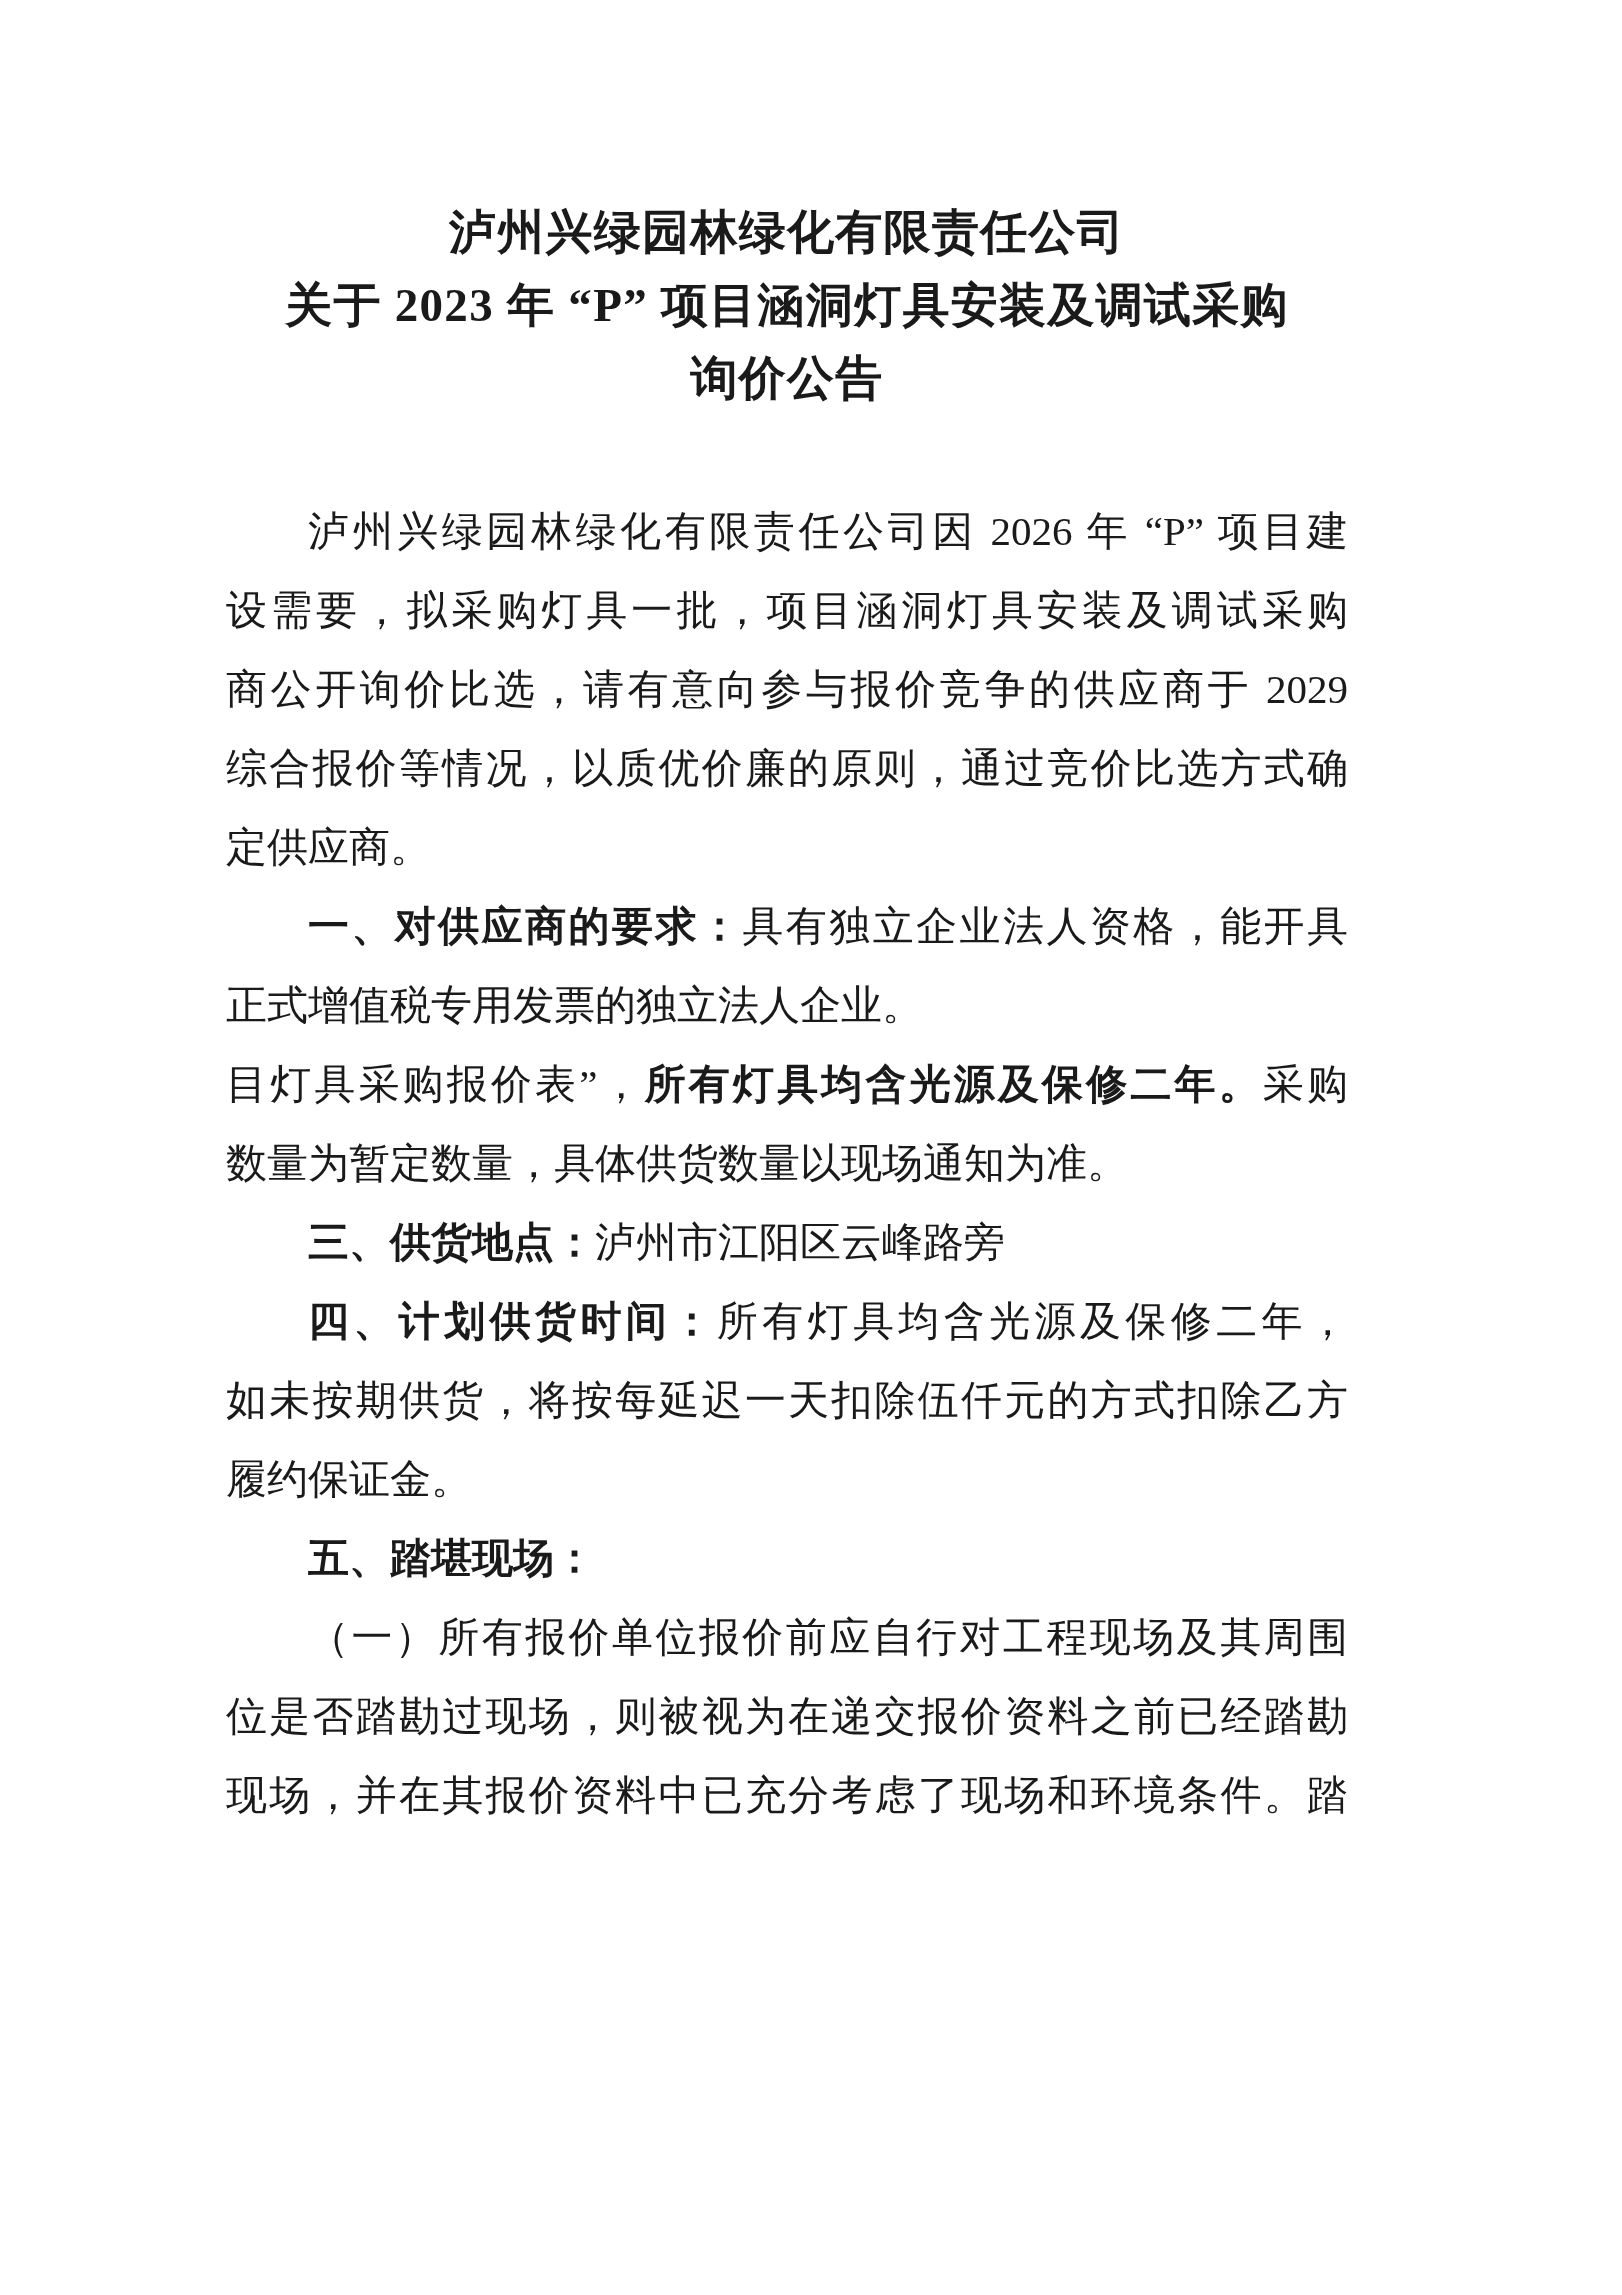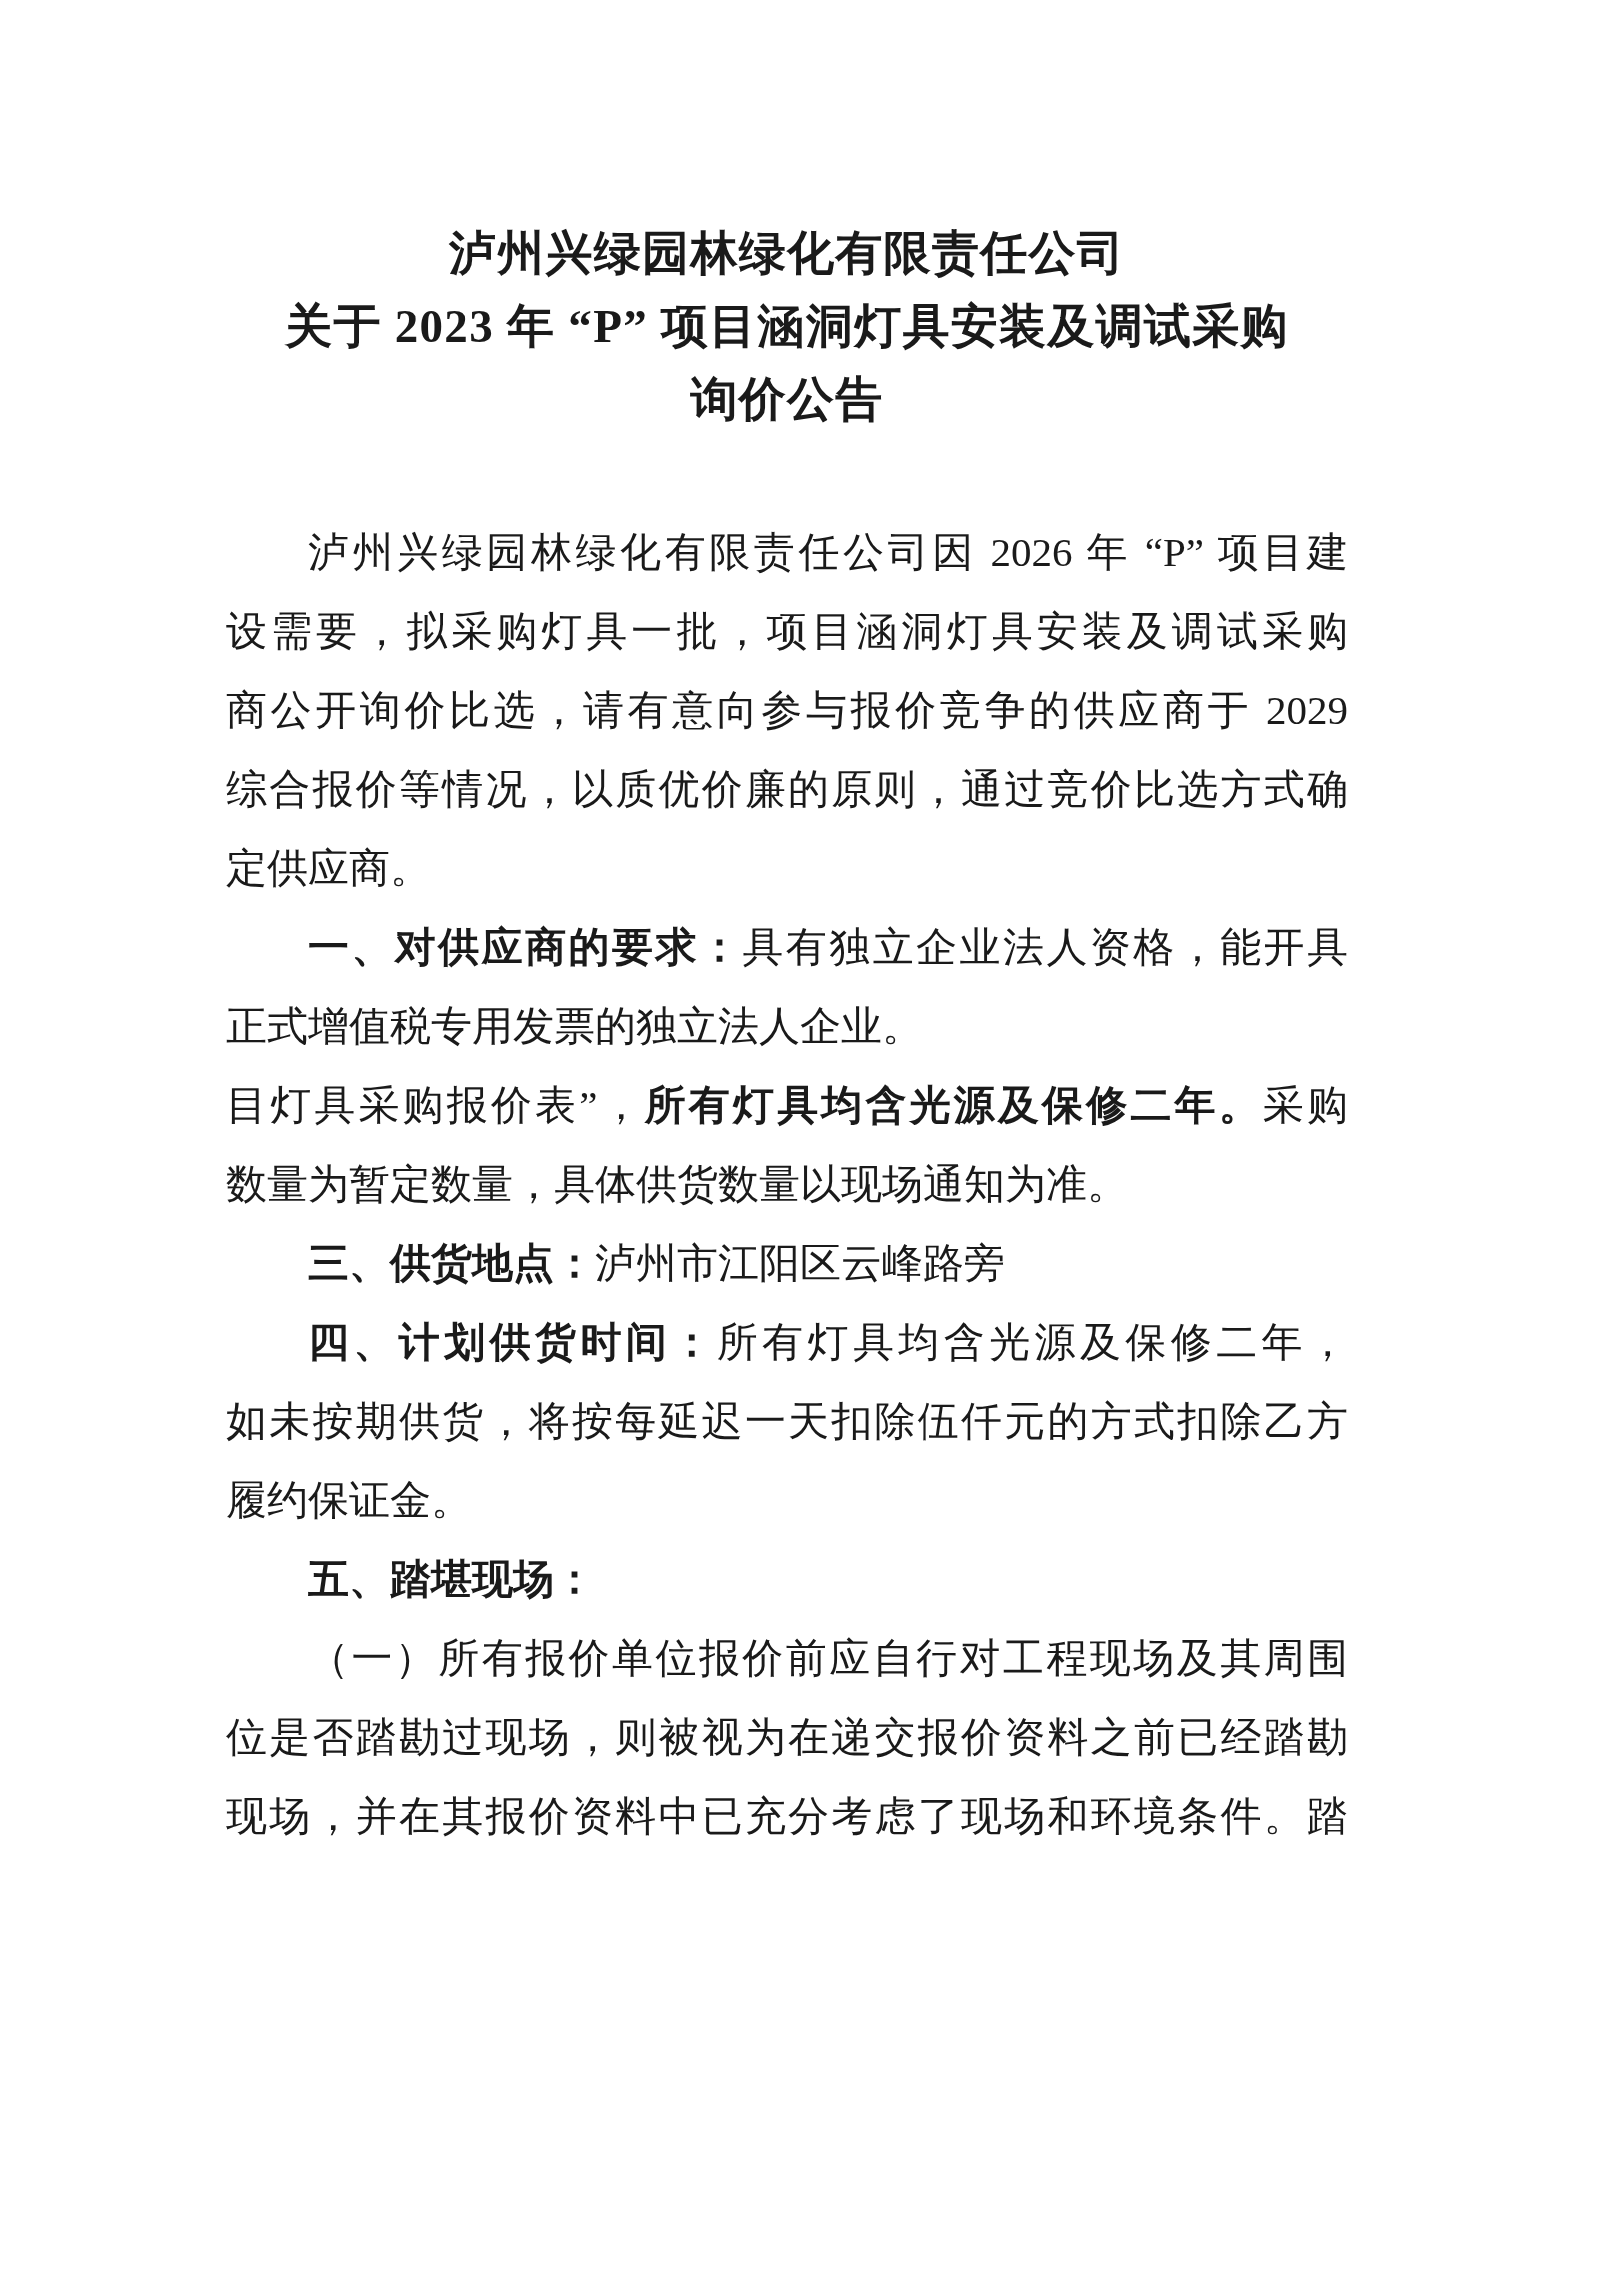--- a/index.html
+++ b/index.html
@@ -8,21 +8,20 @@
     background: #ffffff;
   }
   .page {
     position: relative;
     width: 1623px;
     height: 1824px;
     background: #ffffff;
     overflow: hidden;
     font-family: "Liberation Serif", "DejaVu Serif", serif;
     color: #1a1a1a;
-    margin-top: 21px;
   }
   .title-block {
     position: absolute;
     left: 226px;
     width: 1122px;
     top: 196px;
     text-align: center;
     font-weight: 700;
     font-size: 47px;
     line-height: 73px;

